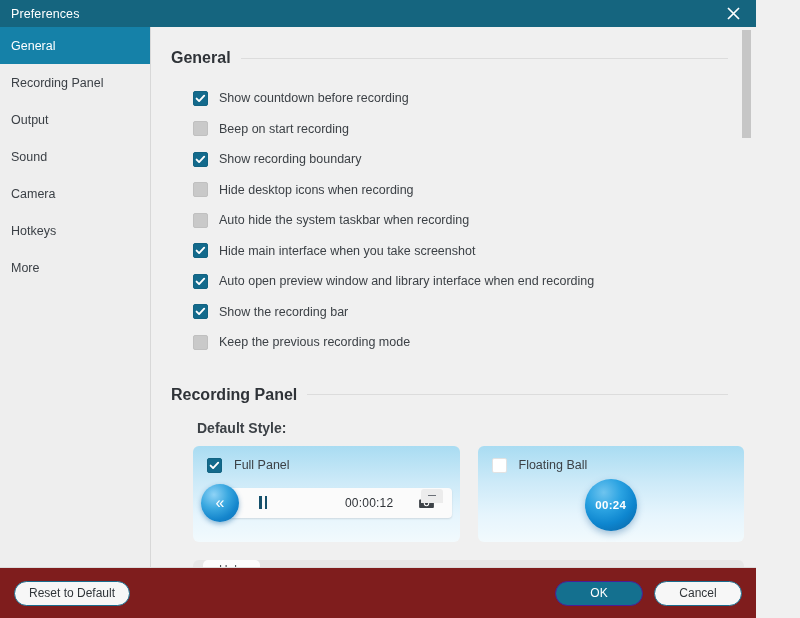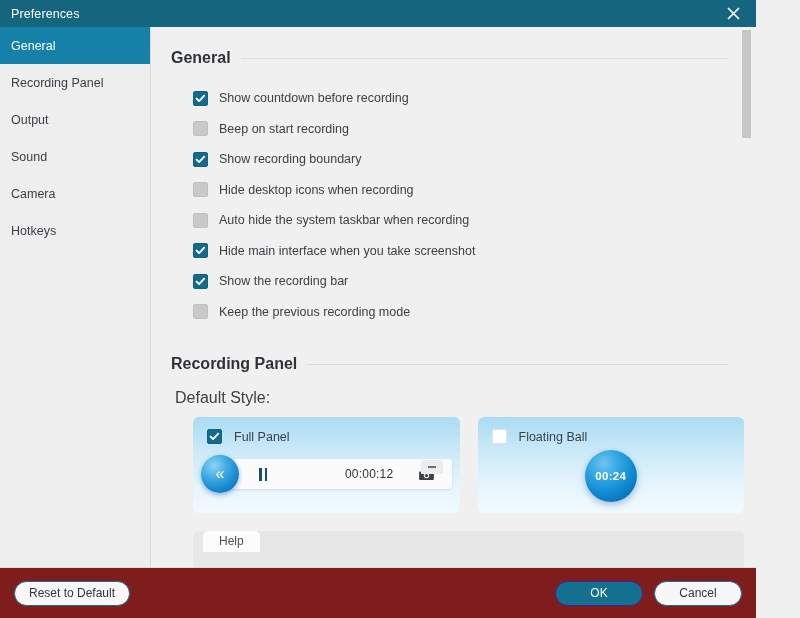--- a/index.html
+++ b/index.html
@@ -148,23 +148,24 @@
   }
   .cb.on svg { display: block; }
   .check-label {
     font-size: 12.5px;
     color: #3c4146;
   }
 
   
   .rp-block { margin-top: 28px; }
   .sublabel {
-    font-size: 16px;
+    font-size: 14px;
     color: #3c4146;
-    margin: 16px 0 0 4px;
+    margin: 16px 0 0 26px;
+    font-weight: bold;
   }
 
   .style-cards {
     display: flex;
     gap: 18px;
     margin: 10px 0 0 22px;
     padding-right: 12px;
   }
   .style-card {
     flex: 1 1 0;
@@ -412,20 +413,23 @@
       </div>
       <div class="nav-item">
         <span>Sound</span>
       </div>
       <div class="nav-item">
         <span>Camera</span>
       </div>
       <div class="nav-item">
         <span>Hotkeys</span>
       </div>
+      <div class="nav-item">
+        <span>More</span>
+      </div>
     </div>
 
     <div class="content-wrap">
       <div class="content">
 
         <div style="padding:22px 0 0 20px;">
 
           <div class="section-head">
             <div class="title">General</div>
             <div class="rule"></div>
@@ -474,20 +478,28 @@
 
             <div class="check-row">
               <span class="cb on">
                 <svg width="11" height="11" viewBox="0 0 11 11">
                   <path d="M1.6 5.6 L4.1 8.1 L9.2 2.7" stroke="#ffffff" stroke-width="1.9" fill="none" stroke-linecap="round" stroke-linejoin="round"></path>
                 </svg>
               </span>
               <span class="check-label">Hide main interface when you take screenshot</span>
             </div>
 
+            <div class="check-row">
+              <span class="cb on">
+                <svg width="11" height="11" viewBox="0 0 11 11">
+                  <path d="M1.6 5.6 L4.1 8.1 L9.2 2.7" stroke="#ffffff" stroke-width="1.9" fill="none" stroke-linecap="round" stroke-linejoin="round"></path>
+                </svg>
+              </span>
+              <span class="check-label">Auto open preview window and library interface when end recording</span>
+            </div>
 
             <div class="check-row">
               <span class="cb on">
                 <svg width="11" height="11" viewBox="0 0 11 11">
                   <path d="M1.6 5.6 L4.1 8.1 L9.2 2.7" stroke="#ffffff" stroke-width="1.9" fill="none" stroke-linecap="round" stroke-linejoin="round"></path>
                 </svg>
               </span>
               <span class="check-label">Show the recording bar</span>
             </div>
 

